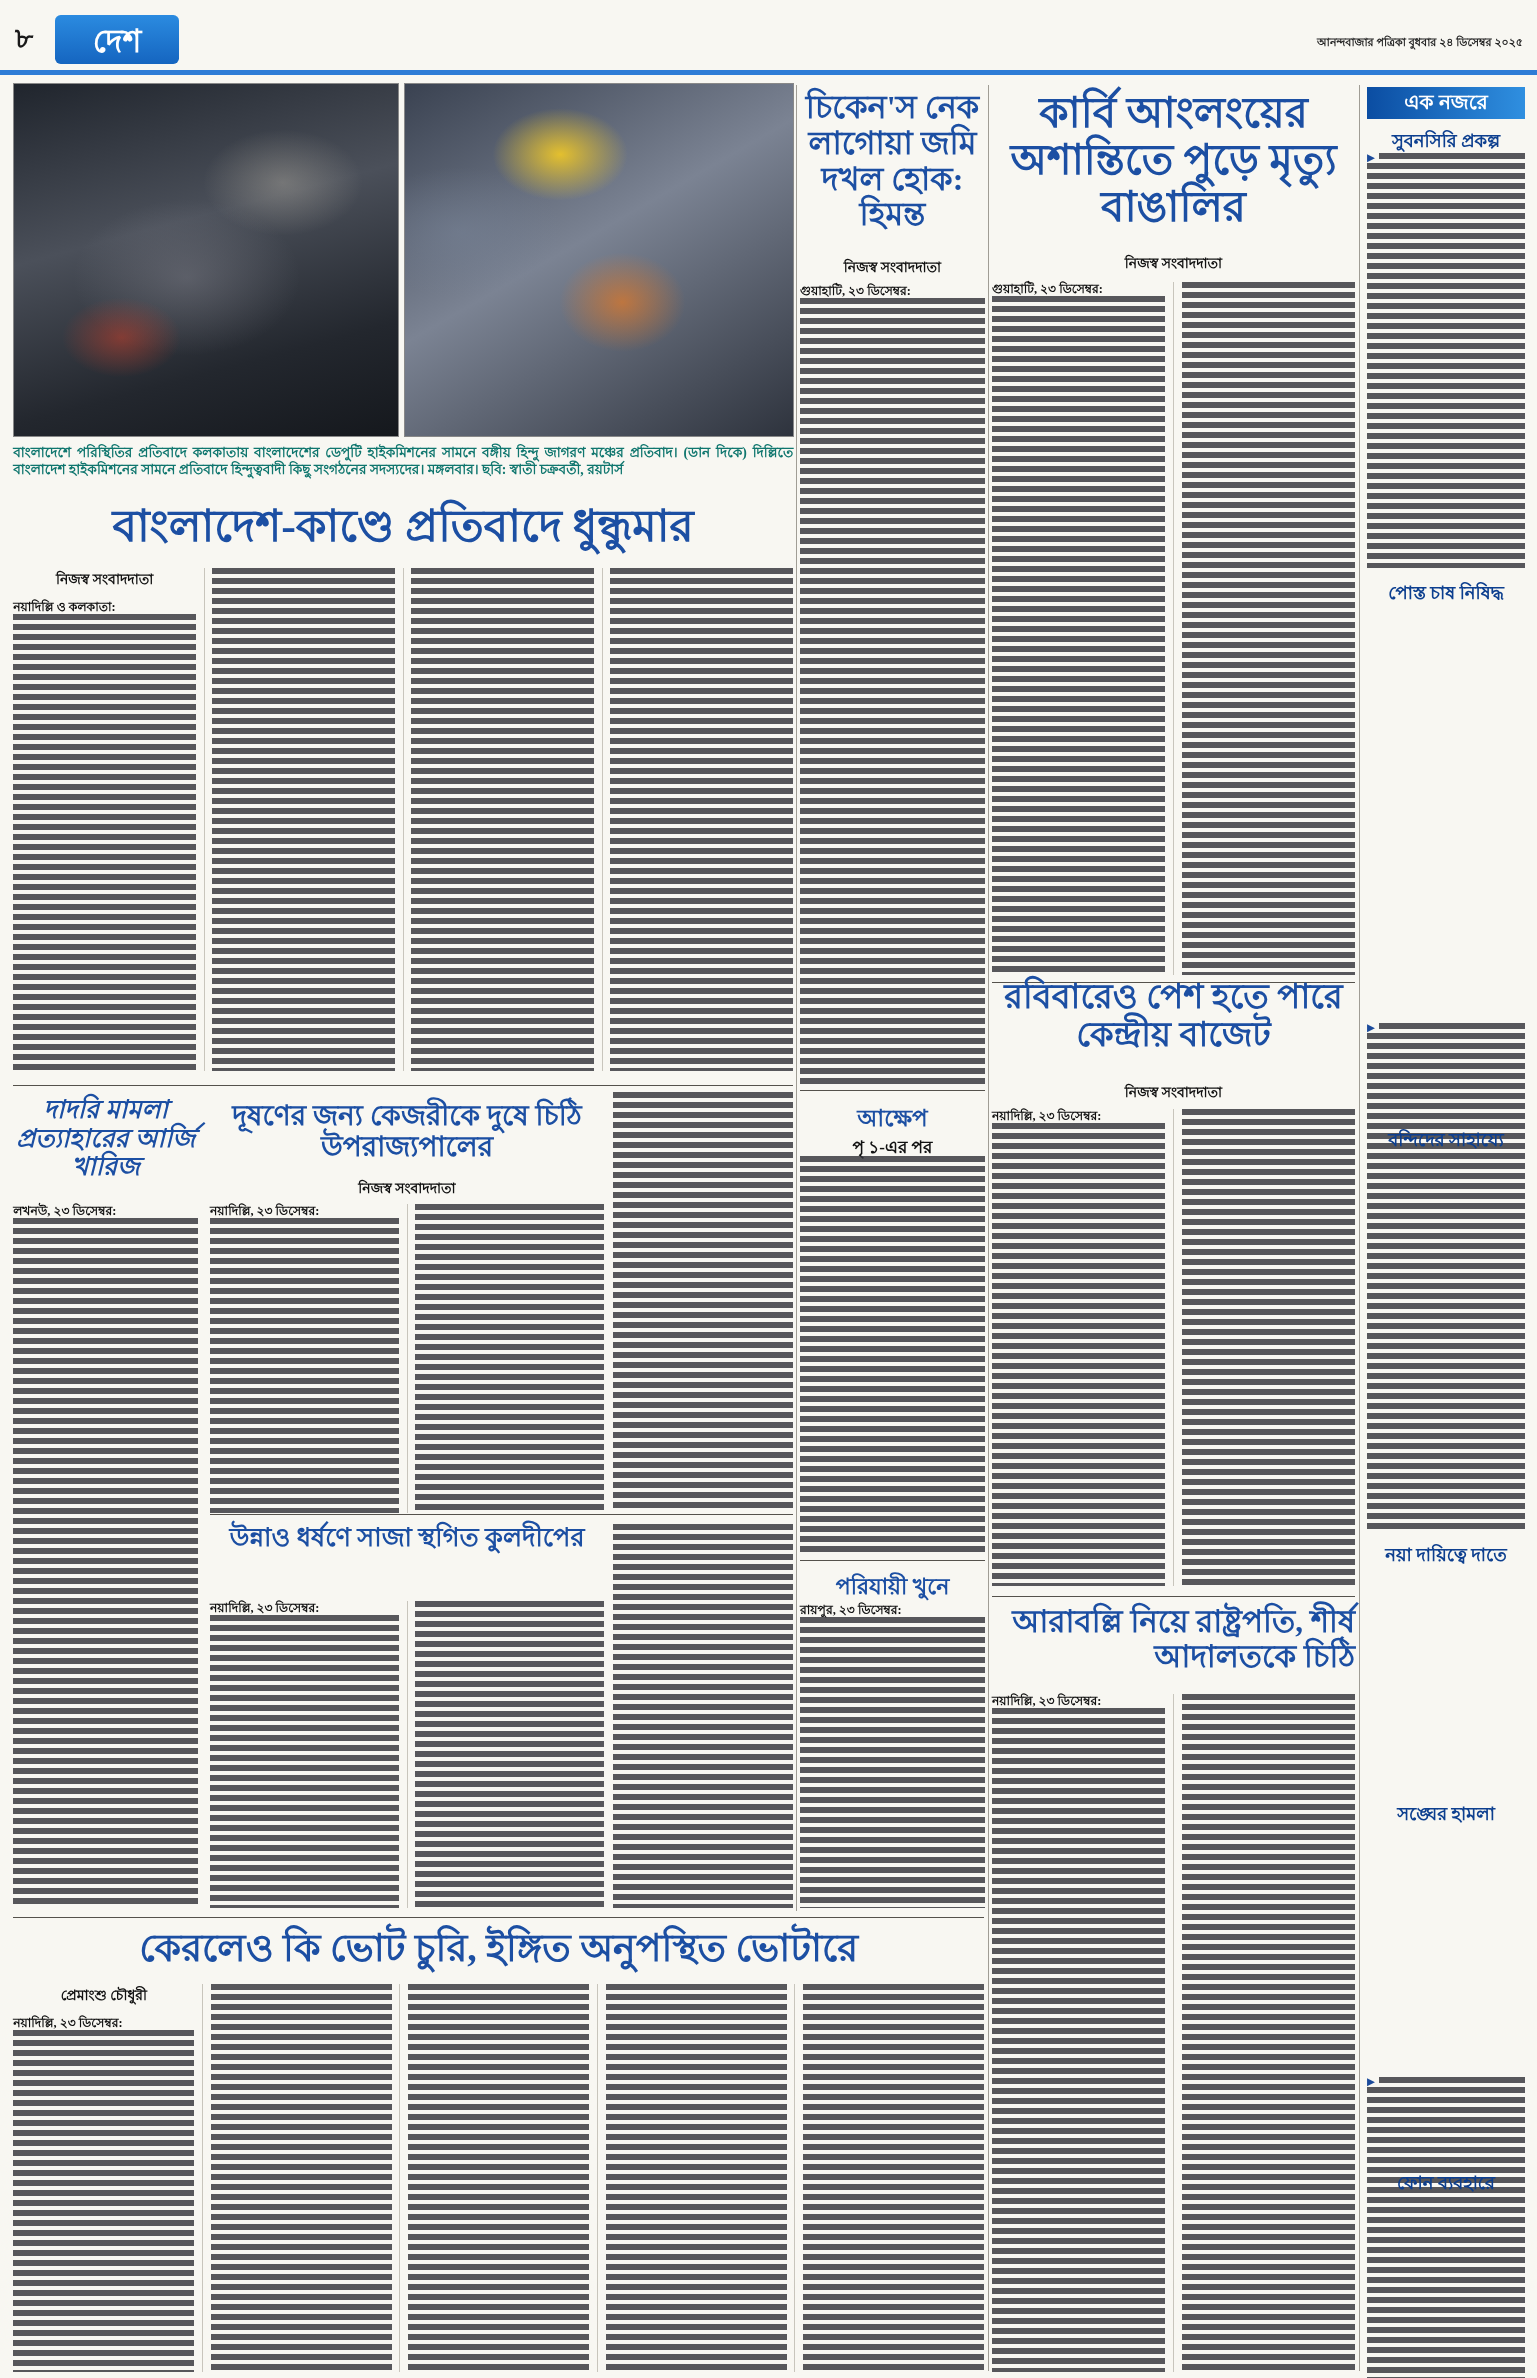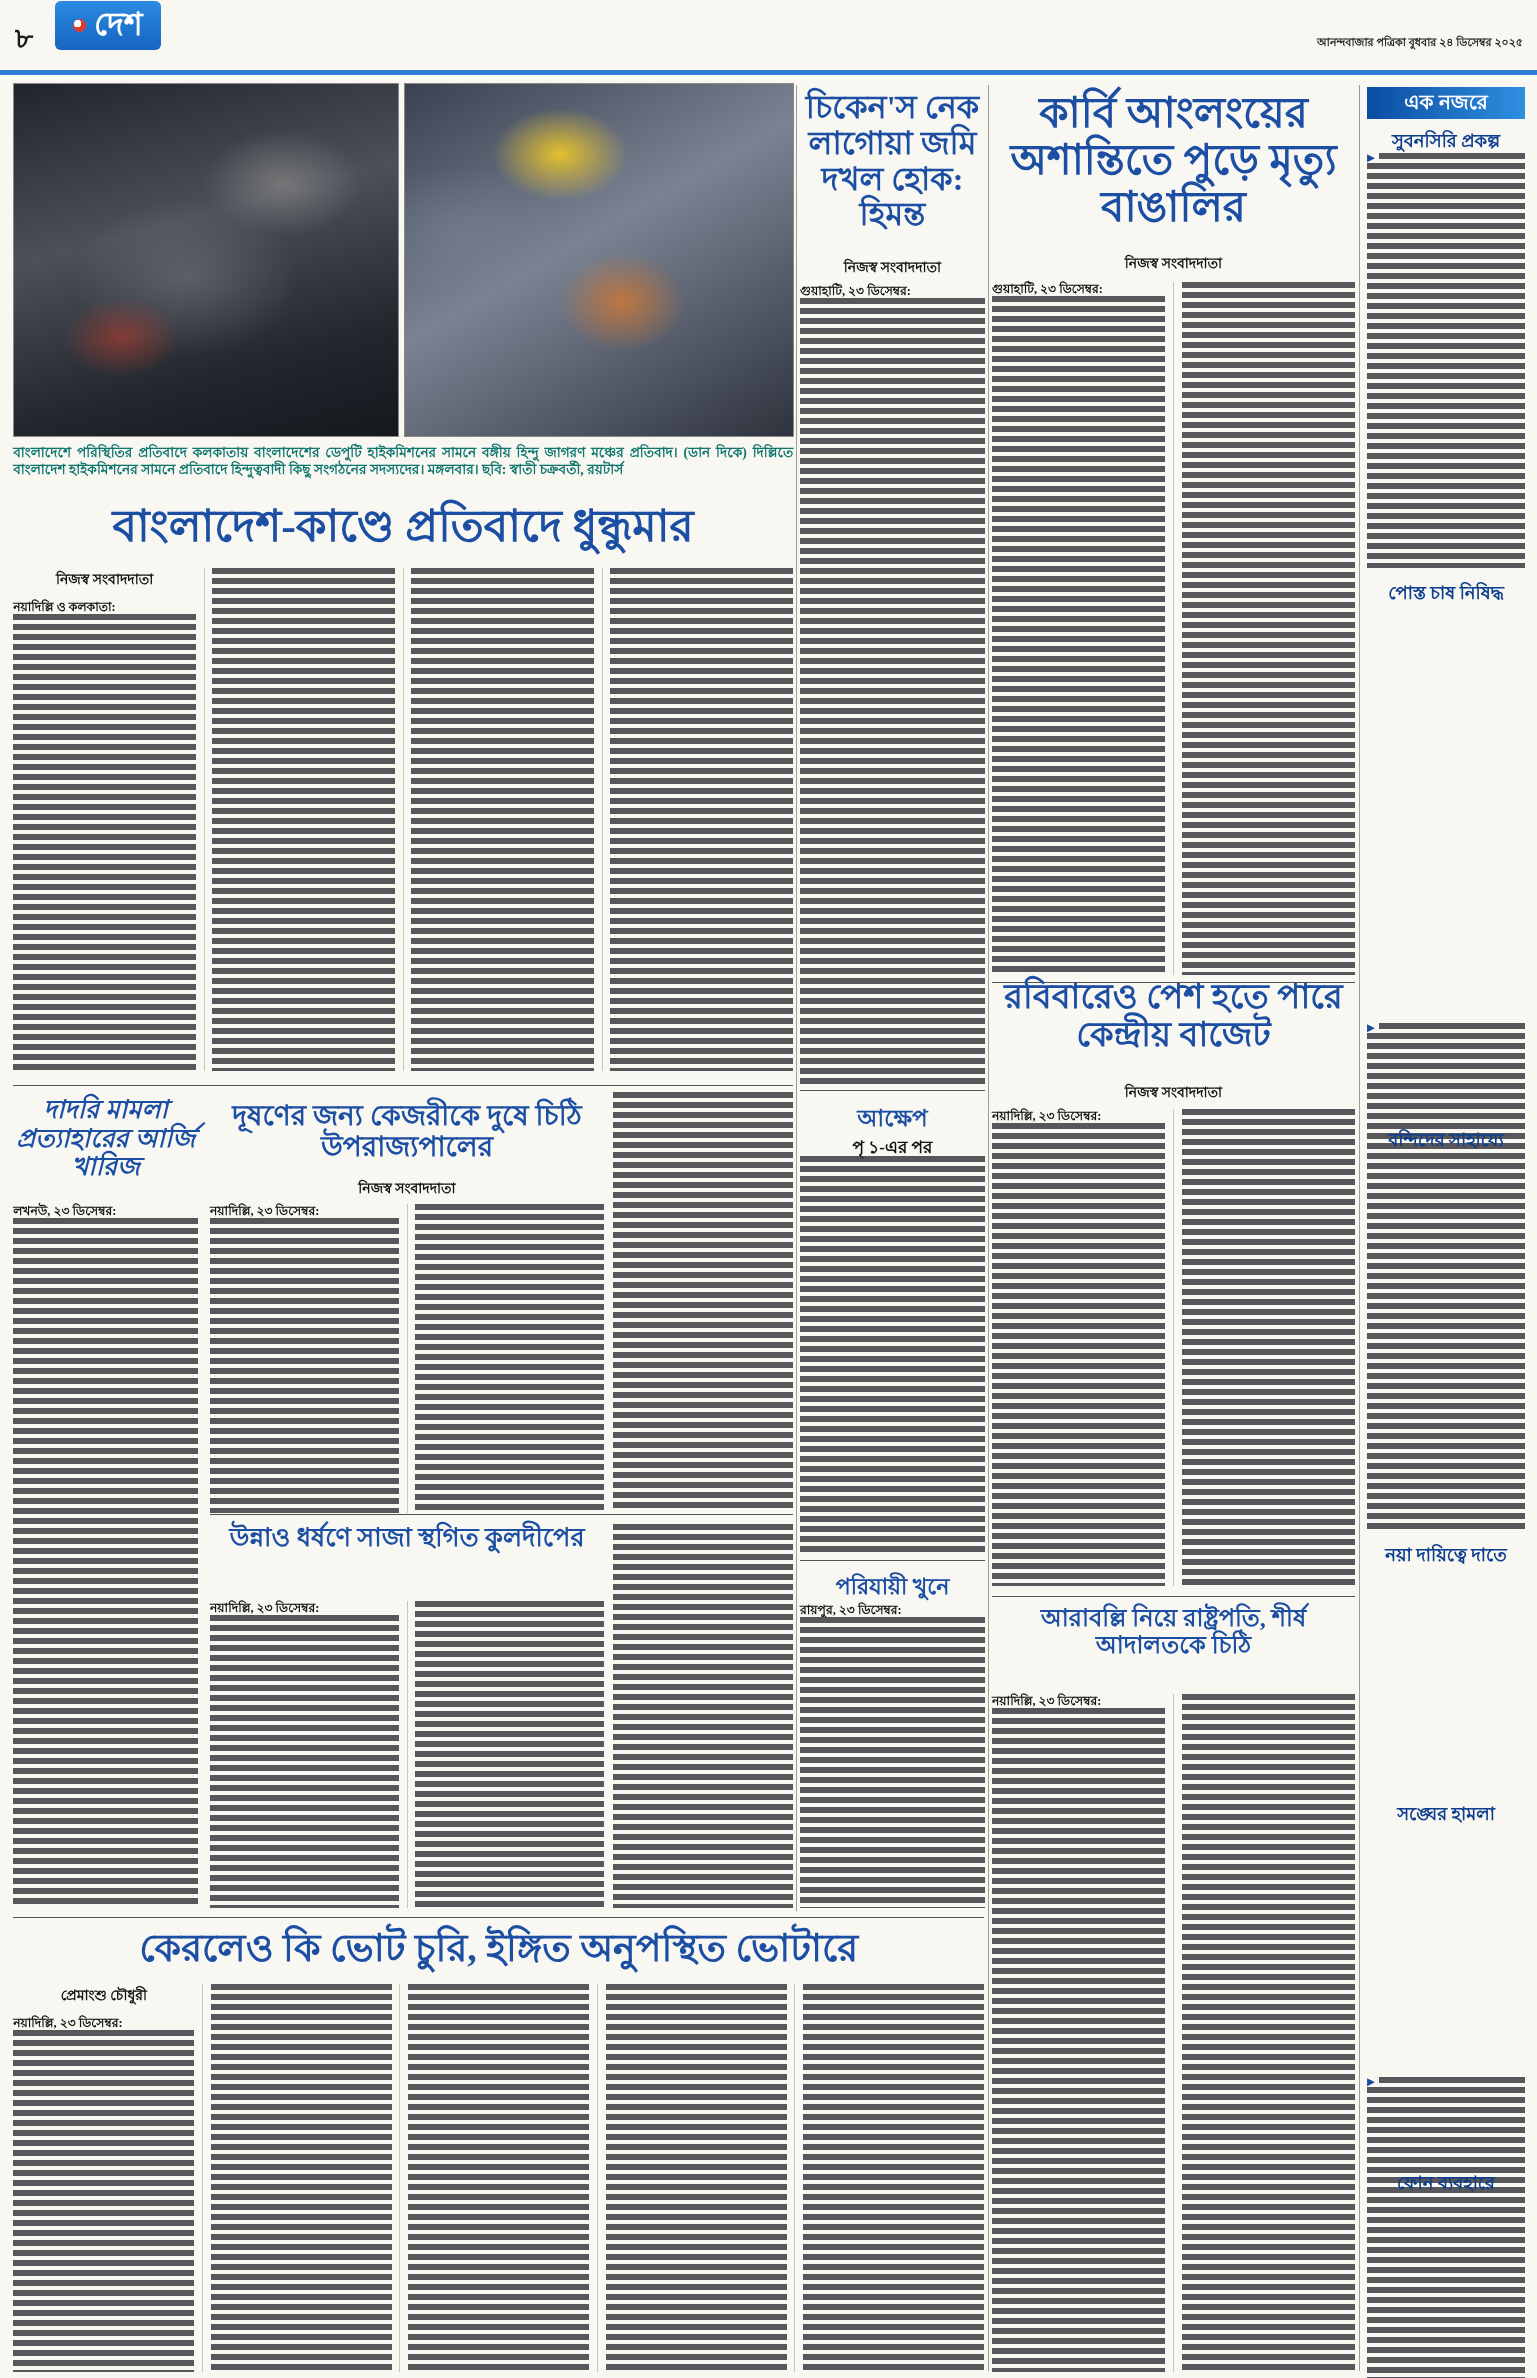--- a/index.html
+++ b/index.html
@@ -76,21 +76,21 @@
   }
   .sb-title { color:#0d3f8f; font-weight:bold; font-size:18px; text-align:center; }
   .sb-body { position:relative; }
   .sb-bullet { position:absolute; left:0; top:-1.9px; color:#1b4a9b; font-size:10.4px;
     background:#f8f7f2; padding-right:3.8px; }
 </style>
 </head>
 <body>
 
 <div class="abs pageno" style="left:15px; top:17px;">৮</div>
-<div class="abs logo" style="left:55px; top:1px; width:106px; height:49px;">
+<div class="abs logo" style="left:55px; top:15px; width:124px; height:49px;flex-direction:column;">
   <span class="logo-accent"></span>
   <span>দেশ</span>
 </div>
 <div class="abs dateline-top" style="right:15px; top:34px; width:568px;">আনন্দবাজার পত্রিকা বুধবার ২৪ ডিসেম্বর ২০২৫</div>
 <div class="abs toprule" style="left:0; top:70px; width:1538px; height:4.7px;"></div>
 
 <div class="abs vrule" style="left:796px; top:85px; height:1826px;"></div>
 <div class="abs vrule" style="left:988px; top:85px; height:2286px;"></div>
 <div class="abs vrule" style="left:1359px; top:85px; height:2286px;"></div>
 
@@ -186,21 +186,21 @@
   <div class="col">
     <div class="dateline">নয়াদিল্লি, ২৩ ডিসেম্বর:</div>
     <div class="greek fill"></div>
   </div>
   <div class="col">
       <div class="greek fill"></div>
     </div>
 </div>
 
 <div class="abs hrule" style="left:992px; top:1596px; width:363px;"></div>
-<div class="abs headline" style="left:992px; top:1605px; width:363px; font-size:24px;">আরাবল্লি নিয়ে রাষ্ট্রপতি, শীর্ষ আদালতকে চিঠি</div>
+<div class="abs headline" style="left:992px; top:1605px; width:363px; font-size:31px;text-align:right;">আরাবল্লি নিয়ে রাষ্ট্রপতি, শীর্ষ আদালতকে চিঠি</div>
 <div class="abs cols" style="left:992px; top:1694px; width:363px; height:678px;">
   <div class="col">
     <div class="dateline">নয়াদিল্লি, ২৩ ডিসেম্বর:</div>
     <div class="greek fill"></div>
   </div>
   <div class="col">
       <div class="greek fill"></div>
     </div>
 </div>
 

